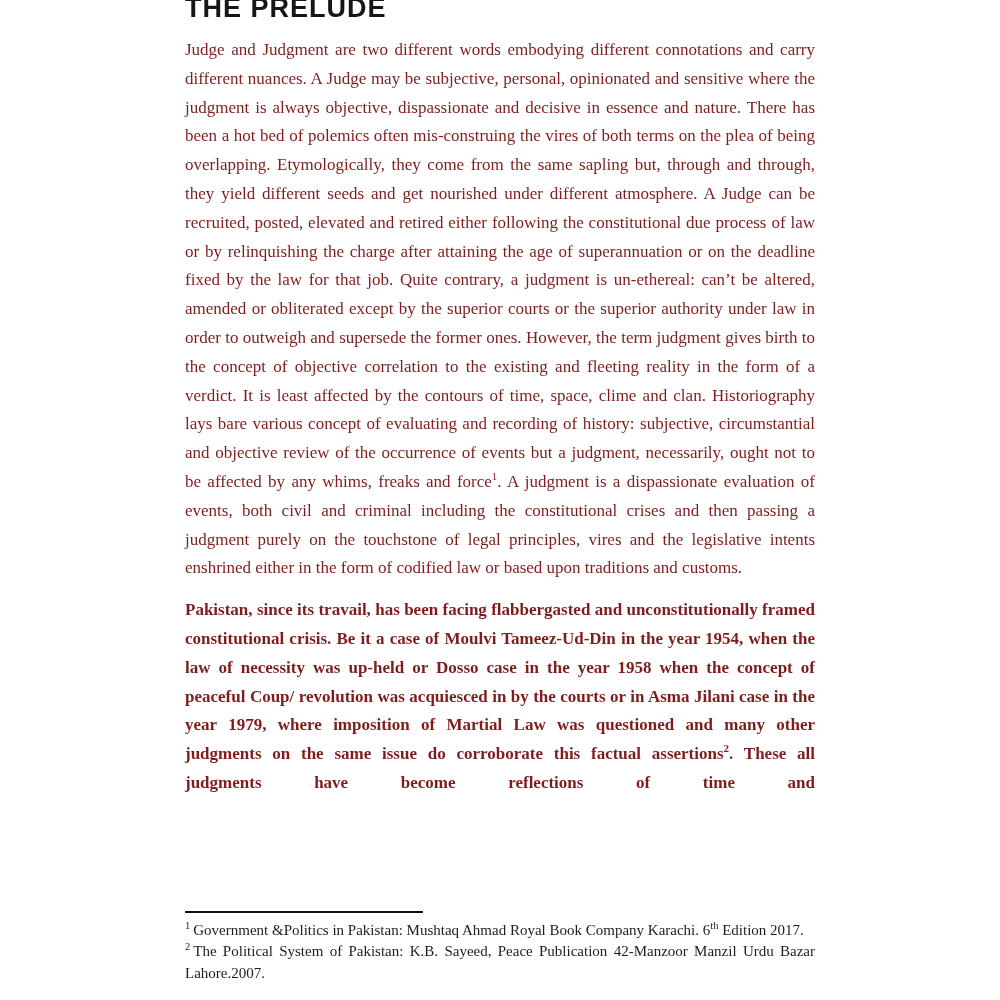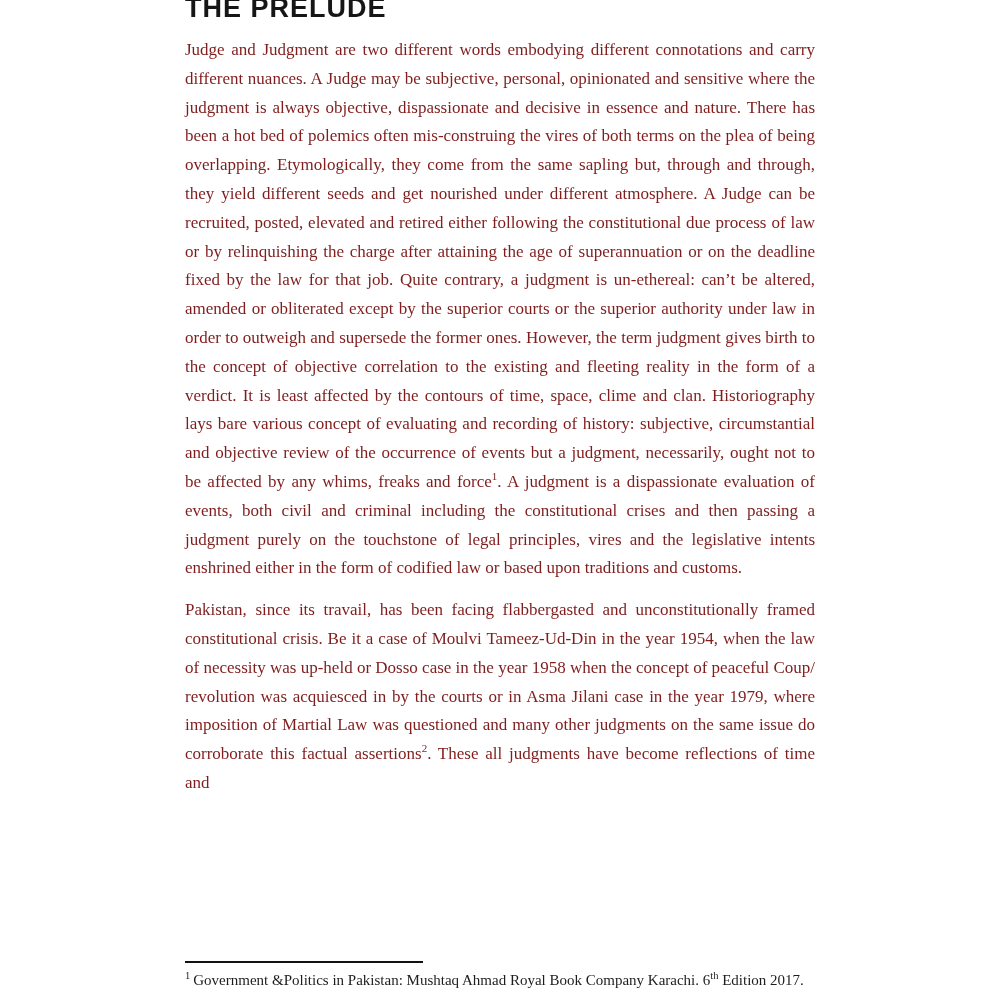--- a/index.html
+++ b/index.html
@@ -36,30 +36,31 @@
   }
   p.body-para {
     font-size: 17px;
     line-height: 28.8px;
     text-align: justify;
     color: #7f1d1d;
     margin: 0 0 13px 0;
   }
   p.body-para.justify-last {
     text-align-last: justify;   
+    font-weight: bold;
   }
   p.body-para sup.fn-ref {
     font-size: 11px;
     line-height: 0;
     vertical-align: super;
   }
   .footnote-block {
     position: absolute;
     left: 185px;
-    bottom: 9px;
+    bottom: 16px;
     width: 630px;
   }
   .footnote-sep {
     width: 238px;
     border-top: 2px solid #111111;
     margin-bottom: 7px;
   }
   p.footnote {
     font-size: 15px;
     line-height: 21.5px;
@@ -90,14 +91,15 @@
 
     <p class="body-para justify-last"><span>Pakistan, since its travail, has been facing flabbergasted and unconstitutionally framed constitutional crisis. Be it a case of Moulvi Tameez-Ud-Din in the year 1954, when the law of necessity was up-held or Dosso case in the year 1958 when the concept of peaceful Coup/ revolution was acquiesced in by the courts or in Asma Jilani case in the year 1979, where imposition of Martial Law was questioned and many other judgments on the same issue do corroborate this factual assertions</span><sup class="fn-ref">2</sup><span>. These all judgments have become reflections of time and</span></p>
 
   </div>
 
   <div class="footnote-block">
     <div class="footnote-sep"></div>
 
     <p class="footnote"><sup class="fn-marker">1</sup><span>Government &amp;Politics in Pakistan: Mushtaq Ahmad Royal Book Company Karachi. 6</span><sup class="fn-sup">th</sup><span> Edition 2017.</span></p>
 
+    <p class="footnote"><sup class="fn-marker">2</sup><span>The Political System of Pakistan: K.B. Sayeed, Peace Publication 42-Manzoor Manzil Urdu Bazar Lahore.2007.</span><sup class="fn-sup"></sup><span></span></p>
   </div>
 </div>
 
 </body></html>

